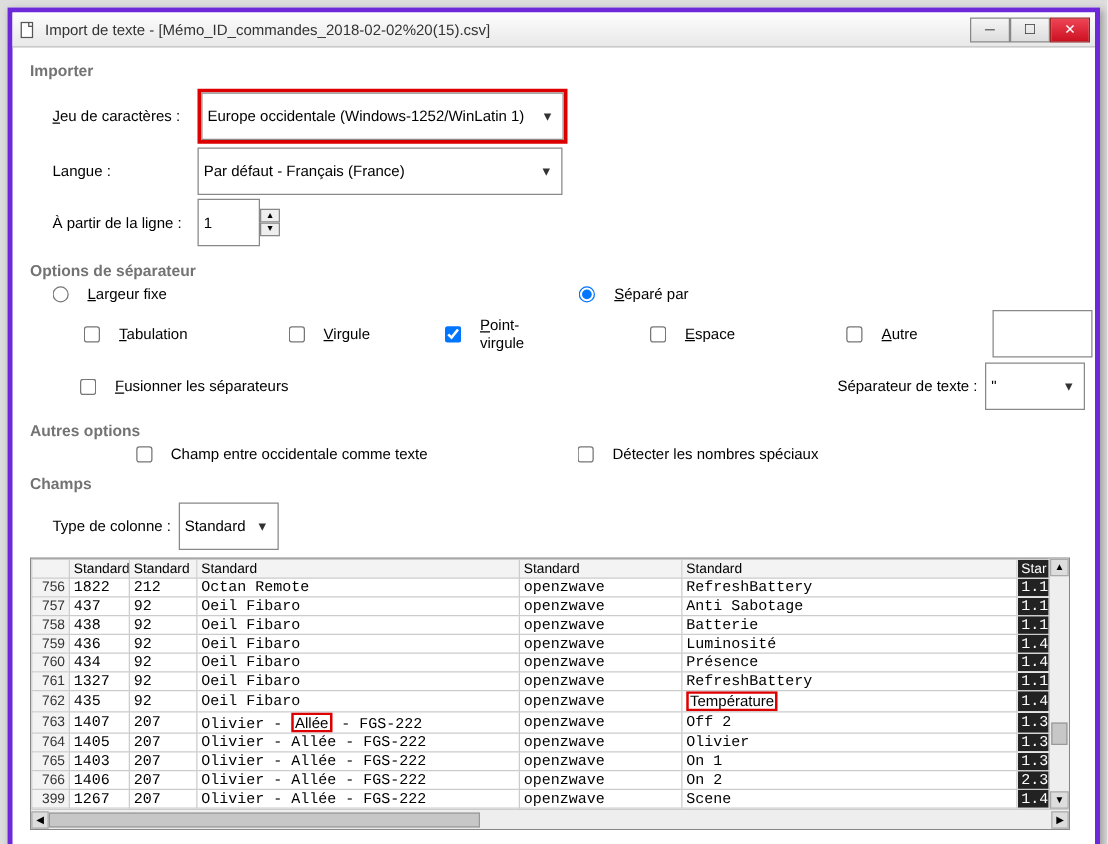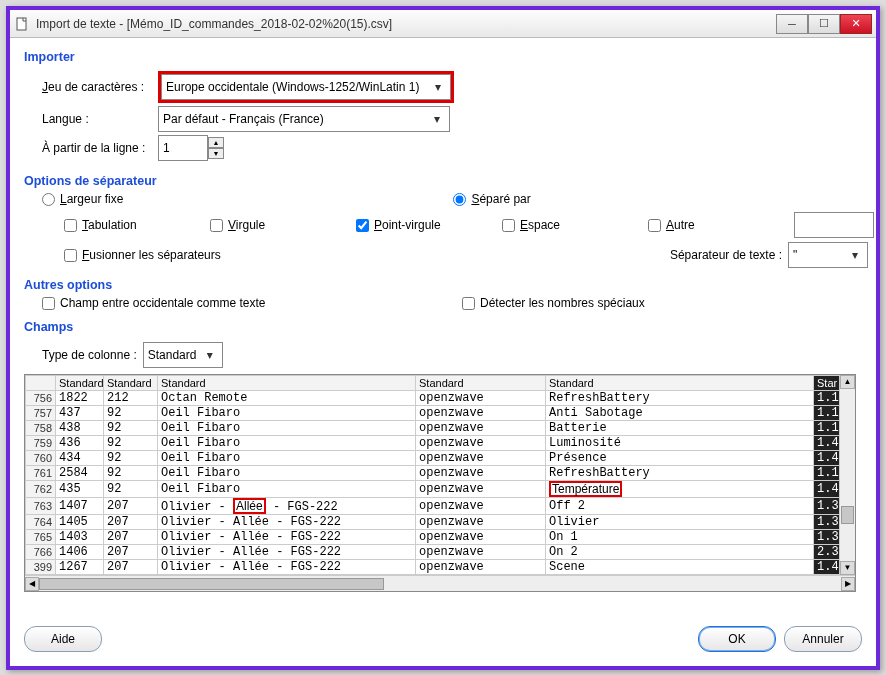--- a/index.html
+++ b/index.html
@@ -6,35 +6,35 @@
 body { margin: 0; background: #ddd; padding: 6px; }
 .window { width: 874px; background: #fff; border: 4px solid #6d28d9; box-shadow: 2px 2px 6px rgba(0,0,0,0.3); }
 .titlebar { height: 28px; background: linear-gradient(#fdfdfd, #e8e8e8); border-bottom: 1px solid #bbb; display: flex; align-items: center; padding: 0 4px; }
 .titlebar .icon { width: 16px; height: 16px; margin-right: 6px; display:flex; align-items:center; justify-content:center; }
 .titlebar .title { flex: 1; color: #333; }
 .winbtns { display: flex; gap: 0; }
 .winbtn { width: 32px; height: 20px; border: 1px solid #888; background: linear-gradient(#f5f5f5,#ddd); display:flex; align-items:center; justify-content:center; font-size:11px; color:#333; }
 .winbtn.close { background: linear-gradient(#e45,#c12); color:#fff; border-color:#922; }
 .content { padding: 10px 14px 12px 14px; }
 fieldset { border: none; padding: 0; margin: 0 0 8px 0; }
-legend, .grouphdr { font-weight: bold; color: #1d4ed8; padding: 2px 0 4px 0; font-size: 12.5px; }
+legend, .grouphdr { font-weight: bold; color: #737373; padding: 2px 0 4px 0; font-size: 12.5px; }
 .row { display: flex; align-items: center; margin: 3px 0 3px 18px; gap: 6px; }
 .lbl { width: 110px; }
-.combo, .txt { border: 1px solid #888; background: #fff; height: 26px; padding: 1px 4px; }
+.combo, .txt { border: 1px solid #888; background: #fff; height: 38px; padding: 1px 4px; }
 .combo { display:flex; align-items:center; justify-content:space-between; }
 .combo .arrow { width: 16px; text-align:center; color:#333; }
 .charset-wrap { border: 3px solid #d00; padding: 0; display:inline-flex; }
 .charset-wrap .combo { border: 1px solid #888; width: 290px; }
 .lang .combo { width: 292px; align-items: center; }
 .spinner { display:flex; align-items:center; }
 .spinner .txt { width: 50px; text-align:left; }
 .spinner .spbtns { display:flex; flex-direction:column; }
 .spinner .spbtns div { width:16px; height:11px; border:1px solid #888; background:#eee; font-size:7px; line-height:9px; text-align:center; }
 .sep-row { display:flex; align-items:center; gap: 34px; margin-left: 18px; }
-.radio, .chk { display:flex; align-items:center; gap:5px; }
+.radio, .chk { display:flex; align-items:center; gap:15px;justify-content:flex-end; }
 .chk input, .radio input { margin:0; }
 .chk-grid { display:flex; gap: 60px; margin: 6px 0 4px 40px; align-items:center; }
 .chk-grid .chk { min-width: 86px; }
 .merge-row { display:flex; align-items:center; justify-content:space-between; margin: 4px 0 0 40px; padding-right:6px; }
 .other-row { display:flex; gap: 120px; margin-left: 18px; }
 .type-row { display:flex; align-items:center; gap:6px; margin: 4px 0 6px 18px; }
 .type-row .combo { width: 80px; }
 .preview { border: 1px solid #888; margin: 0 0 4px 0; width: 832px; }
 .preview-inner { display:flex; }
 .table-wrap { overflow:hidden; flex:1; }
@@ -246,21 +246,21 @@
                     <td class="rownum">760</td>
                     <td>434</td>
                     <td>92</td>
                     <td>Oeil Fibaro</td>
                     <td>openzwave</td>
                     <td>Présence</td>
                     <td class="col-last">1.4</td>
                   </tr>
                   <tr>
                     <td class="rownum">761</td>
-                    <td>2584</td>
+                    <td>1327</td>
                     <td>92</td>
                     <td>Oeil Fibaro</td>
                     <td>openzwave</td>
                     <td>RefreshBattery</td>
                     <td class="col-last">1.1</td>
                   </tr>
                   <tr>
                     <td class="rownum">762</td>
                     <td>435</td>
                     <td>92</td>

